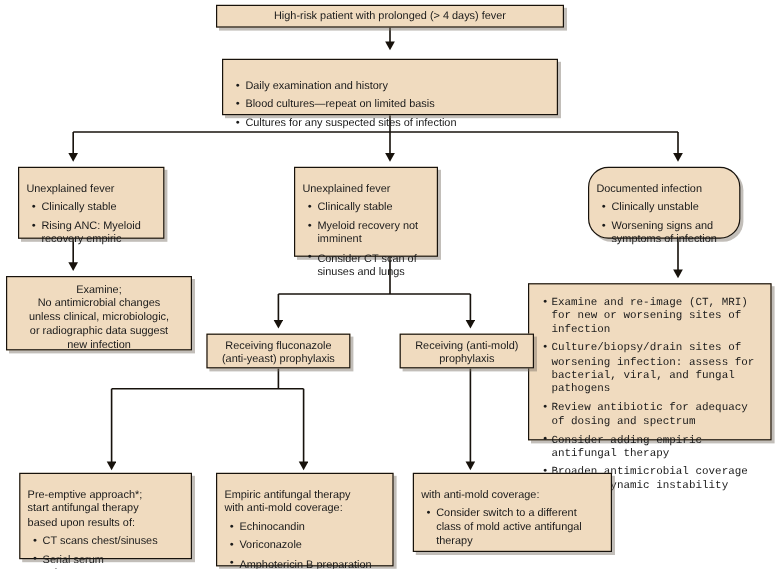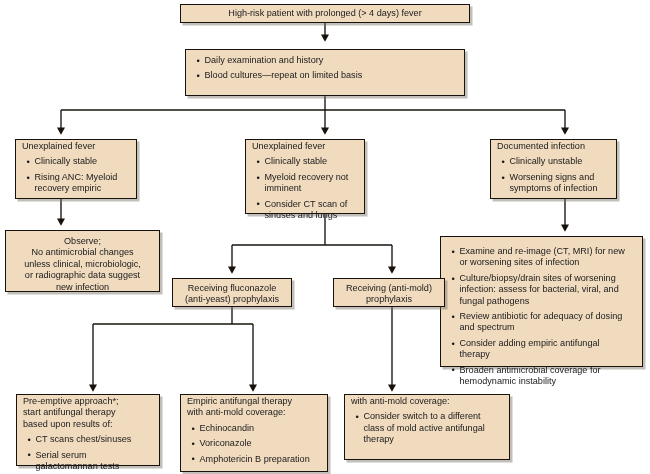--- a/index.html
+++ b/index.html
@@ -15,21 +15,21 @@
   svg.lines{position:absolute;left:0;top:0;width:650px;height:474px;pointer-events:none;}
 
   .box{
     position:absolute;
     box-sizing:border-box;
     background:#f0dbbf;
     border:1.4px solid #17120c;
     box-shadow:2.5px 2.5px 0 0 rgba(120,110,100,0.45);
     font-size:9.1px;
     line-height:11.4px;
-    padding:1px 6px;
+    padding:12px 6px;
     z-index:2;
   }
   .box.center{text-align:center;}
   .ttl{display:block;}
   ul{list-style:none;margin:0;padding:0;}
   li{position:relative;padding-left:8.5px;margin:4px;}
   li:before{
     content:"\2022";
     position:absolute;left:0.5px;top:-0.3px;font-size:9.5px;line-height:11.4px;
   }
@@ -74,57 +74,58 @@
   </svg>
 
   <div class="box center" style="left:180px;top:4px;width:290px;height:19px;line-height:11px;padding-top:3px;">
     <span>High-risk patient with prolonged (&gt; 4 days) fever</span>
   </div>
 
   <div class="box" style="left:185px;top:49px;width:280px;height:47px;">
     <ul>
       <li>Daily examination and history</li>
       <li>Blood cultures—repeat on limited basis</li>
+      <li>Cultures for any suspected sites of infection</li>
     </ul>
   </div>
 
   <div class="box" style="left:15px;top:139px;width:122px;height:60px;">
     <span class="ttl">Unexplained fever</span>
     <ul>
       <li>Clinically stable</li>
       <li>Rising ANC: Myeloid recovery empiric</li>
     </ul>
   </div>
 
   <div class="box" style="left:245px;top:139px;width:120px;height:75px;">
     <span class="ttl">Unexplained fever</span>
     <ul>
       <li>Clinically stable</li>
       <li>Myeloid recovery not imminent</li>
       <li>Consider CT scan of sinuses and lungs</li>
     </ul>
   </div>
 
-  <div class="box" style="left:490px;top:139px;width:127px;height:60px;">
+  <div class="box" style="left:490px;top:139px;width:127px;height:60px;border-radius:17px;">
     <span class="ttl">Documented infection</span>
     <ul>
       <li>Clinically unstable</li>
       <li>Worsening signs and symptoms of infection</li>
     </ul>
   </div>
 
   <div class="box center" style="left:5px;top:230px;width:155px;height:62px;padding-top:5px;">
-    <span>Observe;</span><br>
+    <span>Examine;</span><br>
     <span>No antimicrobial changes</span><br>
     <span>unless clinical, microbiologic,</span><br>
     <span>or radiographic data suggest</span><br>
     <span>new infection</span>
   </div>
 
-  <div class="box" style="left:440px;top:236px;width:203px;height:131px;padding:5px 6px;">
+  <div class="box" style="left:440px;top:236px;width:203px;height:131px;padding:5px 6px;font-family:Liberation Mono, monospace;">
     <ul>
       <li>Examine and re-image (CT, MRI) for new or worsening sites of infection</li>
       <li>Culture/biopsy/drain sites of worsening infection: assess for bacterial, viral, and fungal pathogens</li>
       <li>Review antibiotic for adequacy of dosing and spectrum</li>
       <li>Consider adding empiric antifungal therapy</li>
       <li>Broaden antimicrobial coverage for hemodynamic instability</li>
     </ul>
   </div>
 
   <div class="box center" style="left:172px;top:278px;width:120px;height:29px;padding-top:4px;">

